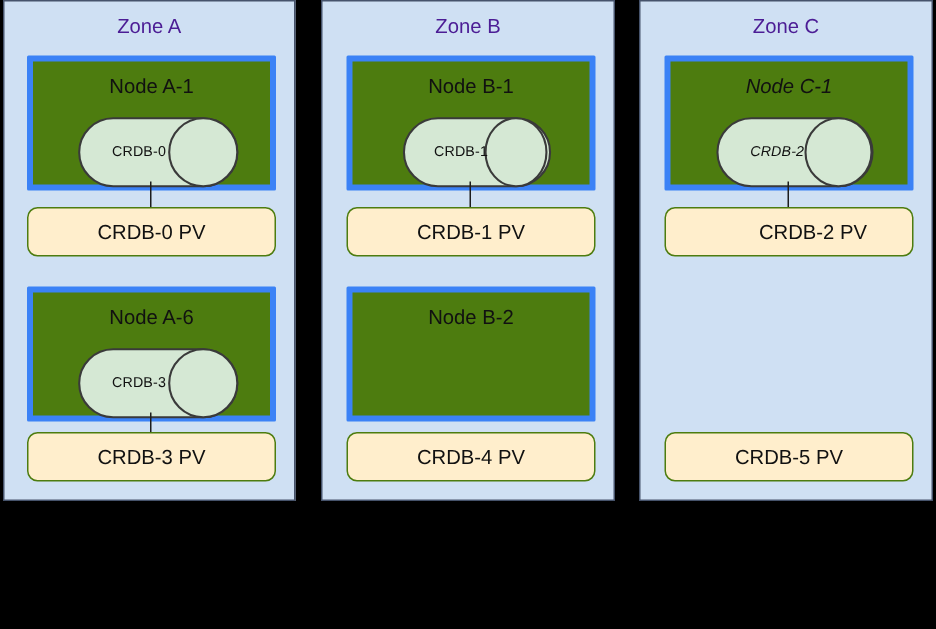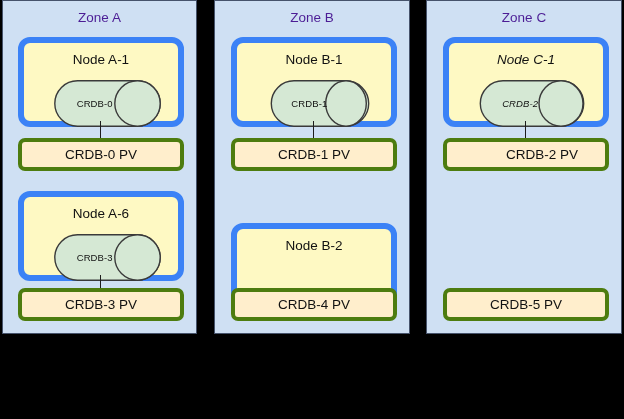--- a/index.html
+++ b/index.html
@@ -38,23 +38,23 @@
     text-align: center;
     font-size: 13.5px;
     color: #4c1d95;
     line-height: 16px;
     white-space: nowrap;
   }
 
   
   .node {
     position: absolute;
-    background: #fef9c3;
-    border: 6px solid #3b82f6;
-    border-radius: 12px;
+    background: #4d7c0f;
+    border: 4px solid #3b82f6;
+    border-radius: 1px;
     box-sizing: border-box;
   }
   .node-title {
     position: absolute;
     left: 0;
     right: 0;
     top: 9px;
     text-align: center;
     font-size: 13.5px;
     color: #111111;
@@ -83,21 +83,21 @@
     color: #111111;
     letter-spacing: 0.1px;
     white-space: nowrap;
     pointer-events: none;
   }
 
   
   .pv {
     position: absolute;
     background: #ffeecc;
-    border: 4px solid #4d7c0f;
+    border: 1px solid #4d7c0f;
     border-radius: 7px;
     box-sizing: border-box;
     display: flex;
     align-items: center;
     justify-content: center;
   }
   .pv-label {
     font-size: 13.5px;
     color: #111111;
     line-height: 16px;
@@ -167,21 +167,21 @@
         <div class="pod-label">CRDB-1</div>
       </div>
     </div>
 
     <div class="connector" style="left:98px; top:120px; height:18px;"></div>
 
     <div class="pv" style="left:16px; top:137px; width:166px; height:33px;">
       <span class="pv-label">CRDB-1 PV</span>
     </div>
 
-    <div class="node" style="left:16px; top:190px; width:166px; height:90px;margin-top:32px;">
+    <div class="node" style="left:16px; top:190px; width:166px; height:90px;">
       <div class="node-title">Node B-2</div>
     </div>
 
     <div class="pv" style="left:16px; top:287px; width:166px; height:33px;">
       <span class="pv-label">CRDB-4 PV</span>
     </div>
   </div>
 
   <div class="zone" style="left:426px; top:0px; width:196px; height:334px;">
     <div class="zone-title">Zone C</div>

